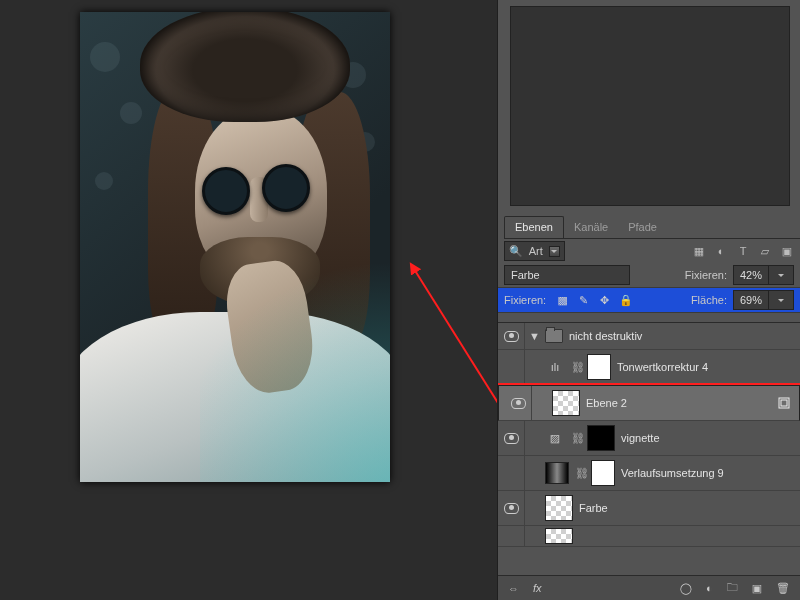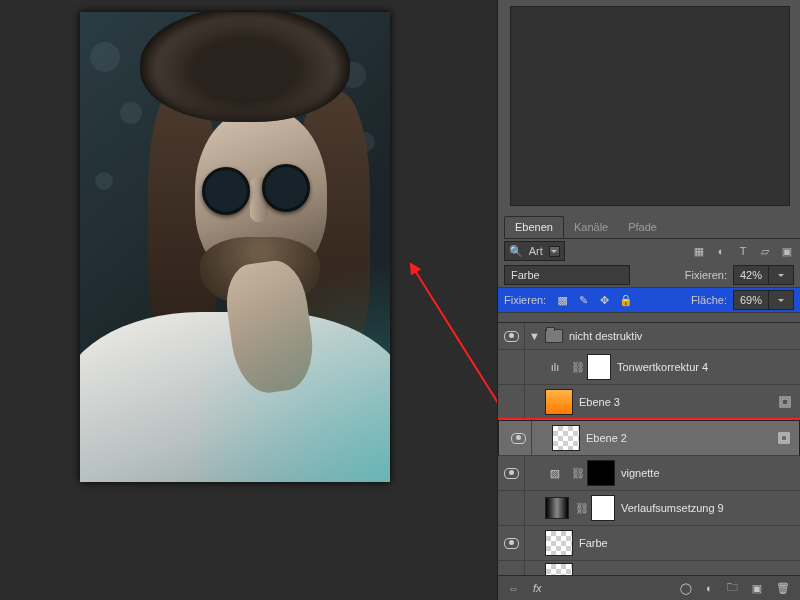--- a/index.html
+++ b/index.html
@@ -167,33 +167,20 @@
     <div class="layer">
       <div class="vis"></div>
       <div class="content indent-1">
         <span class="adjicon">ılı</span>
         <span class="link">⛓</span>
         <span class="mask"></span>
         <span class="lname">Tonwertkorrektur 4</span>
       </div>
     </div>
 
-    <div class="layer">
-      <div class="vis"></div>
-      <div class="content indent-1">
-        <span class="thumb orange"></span>
-        <span class="lname">Ebene 3</span>
-      </div>
-      <span class="so">
-          <svg width="12" height="12">
-            <rect x="1" y="1" width="10" height="10" fill="none" stroke="#ccc"></rect>
-            <rect x="3" y="3" width="6" height="6" fill="none" stroke="#ccc"></rect>
-          </svg>
-        </span>
-    </div>
 
     <div class="layer sel" style="position:relative">
       <div class="vis">
           <span class="eye"></span>
         </div>
       <div class="content indent-1">
         <span class="thumb checker"></span>
         <span class="lname">Ebene 2</span>
       </div>
       <span class="so">

